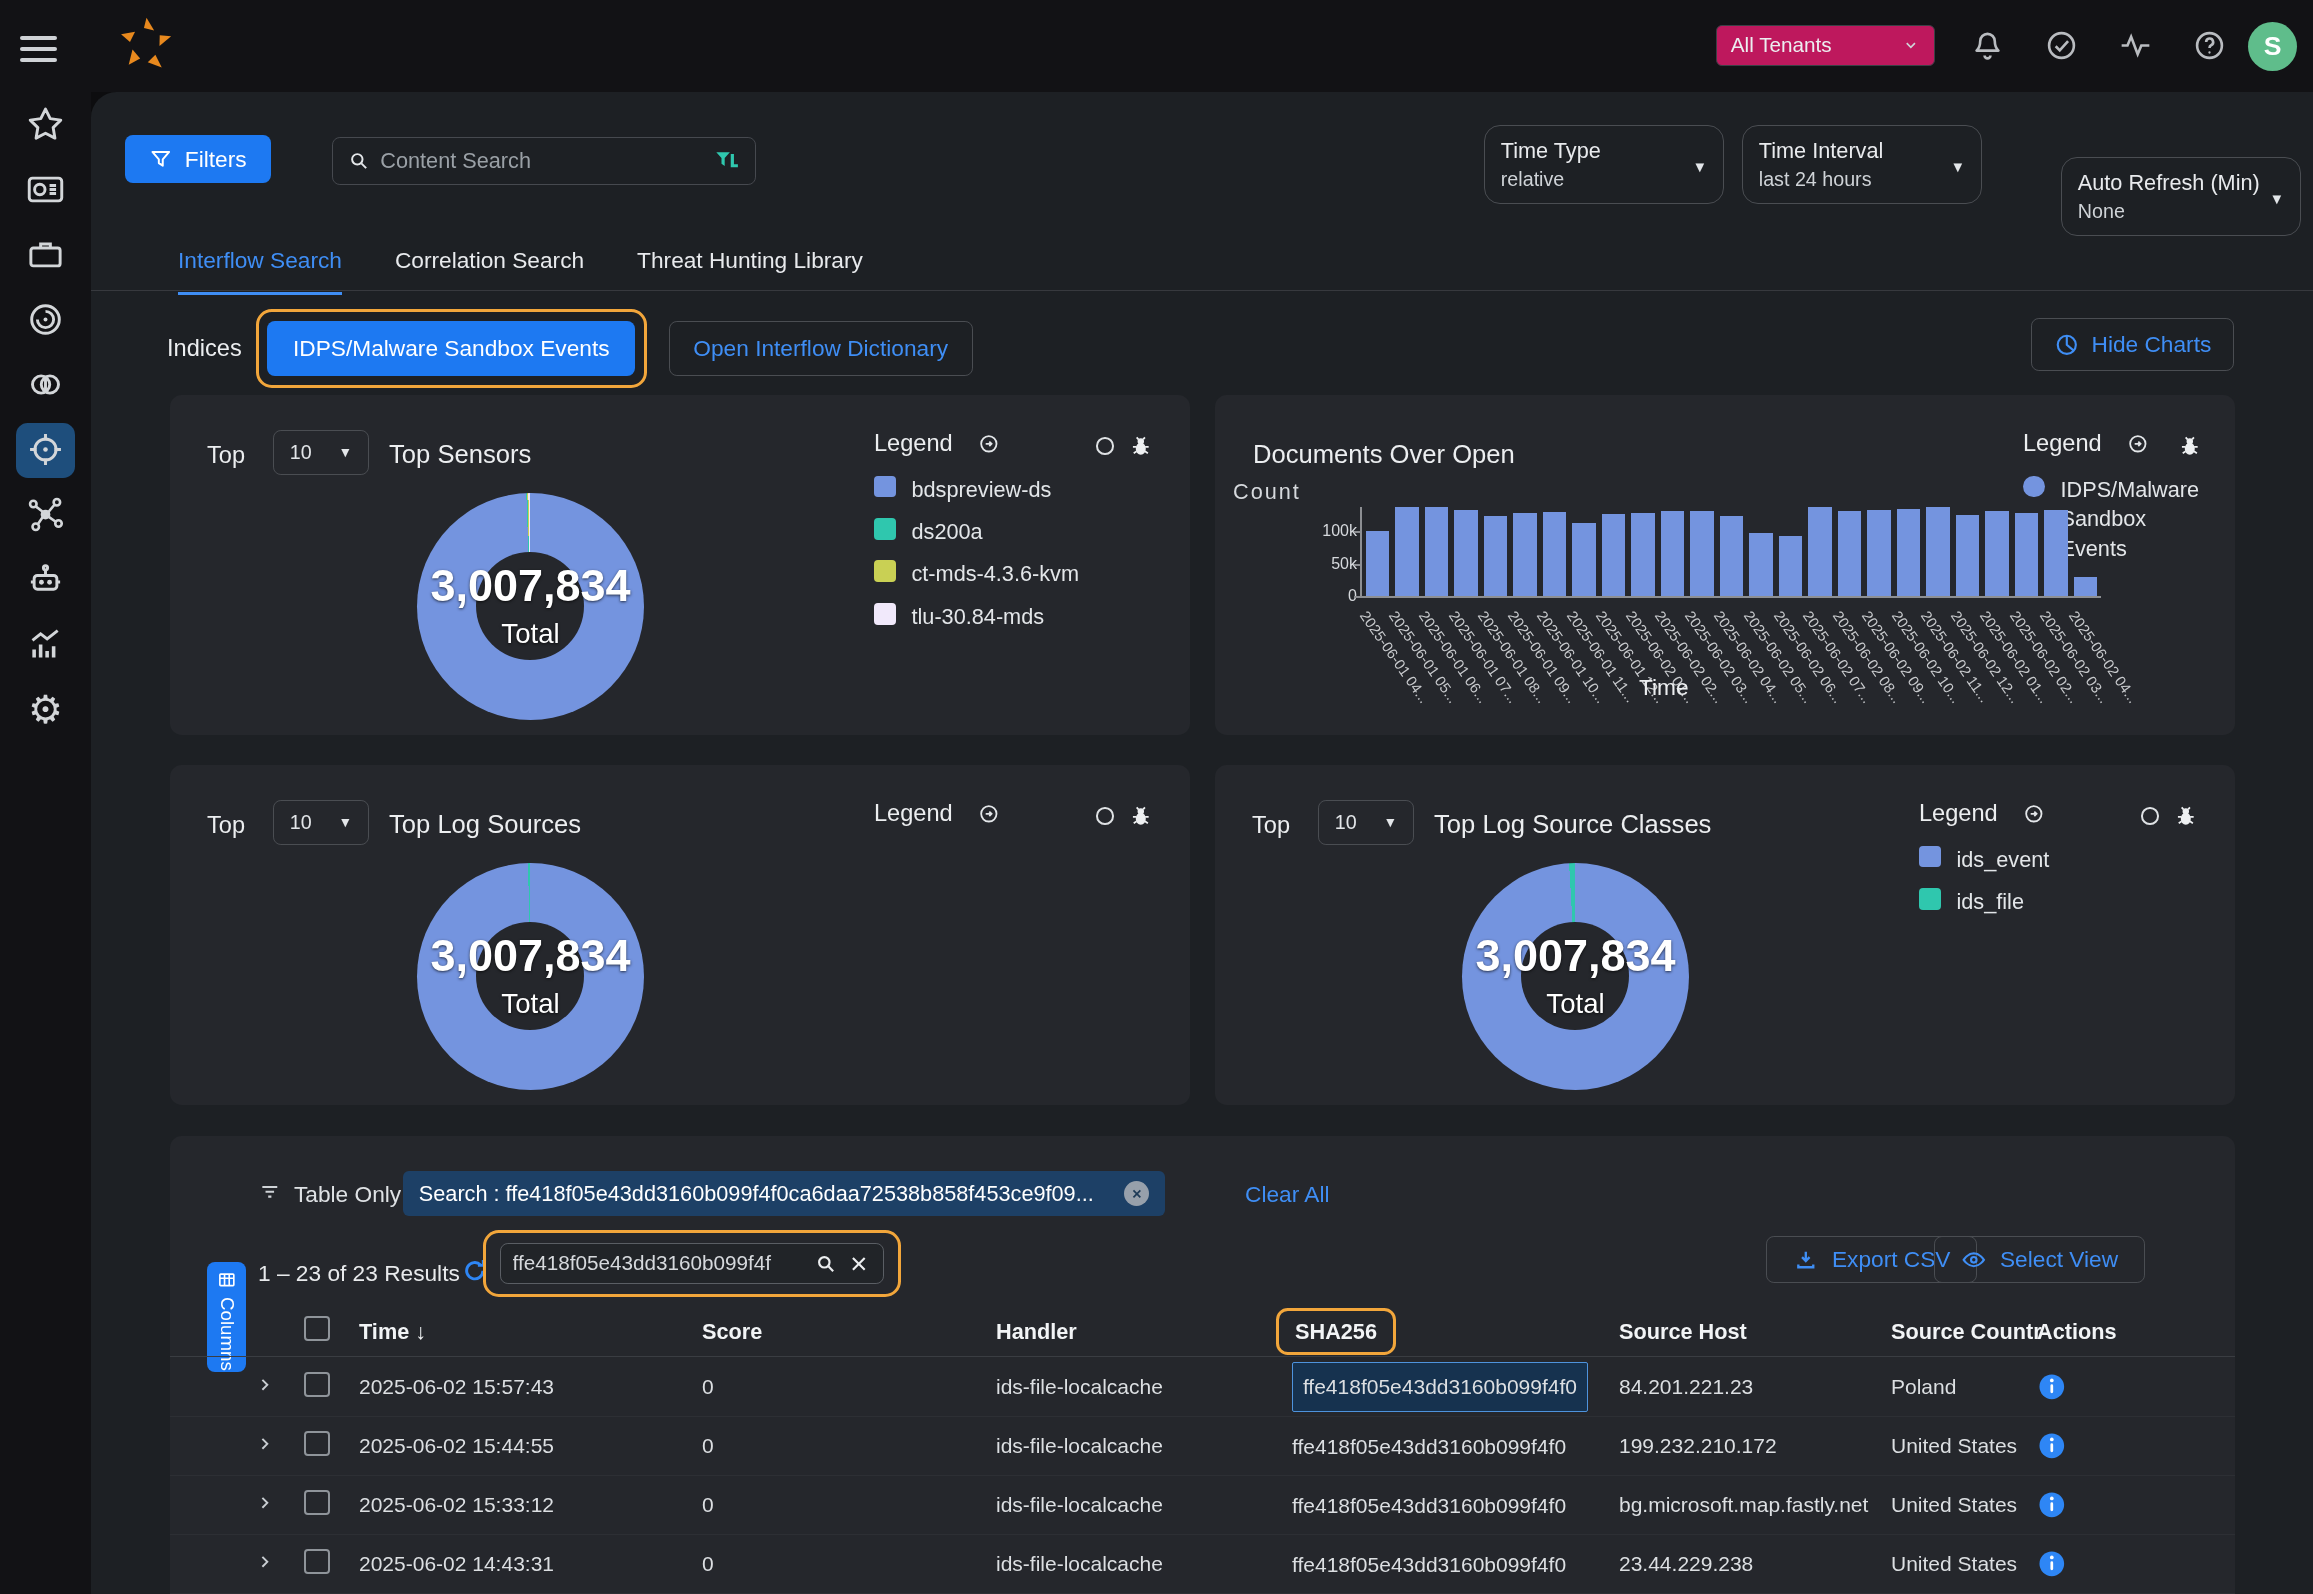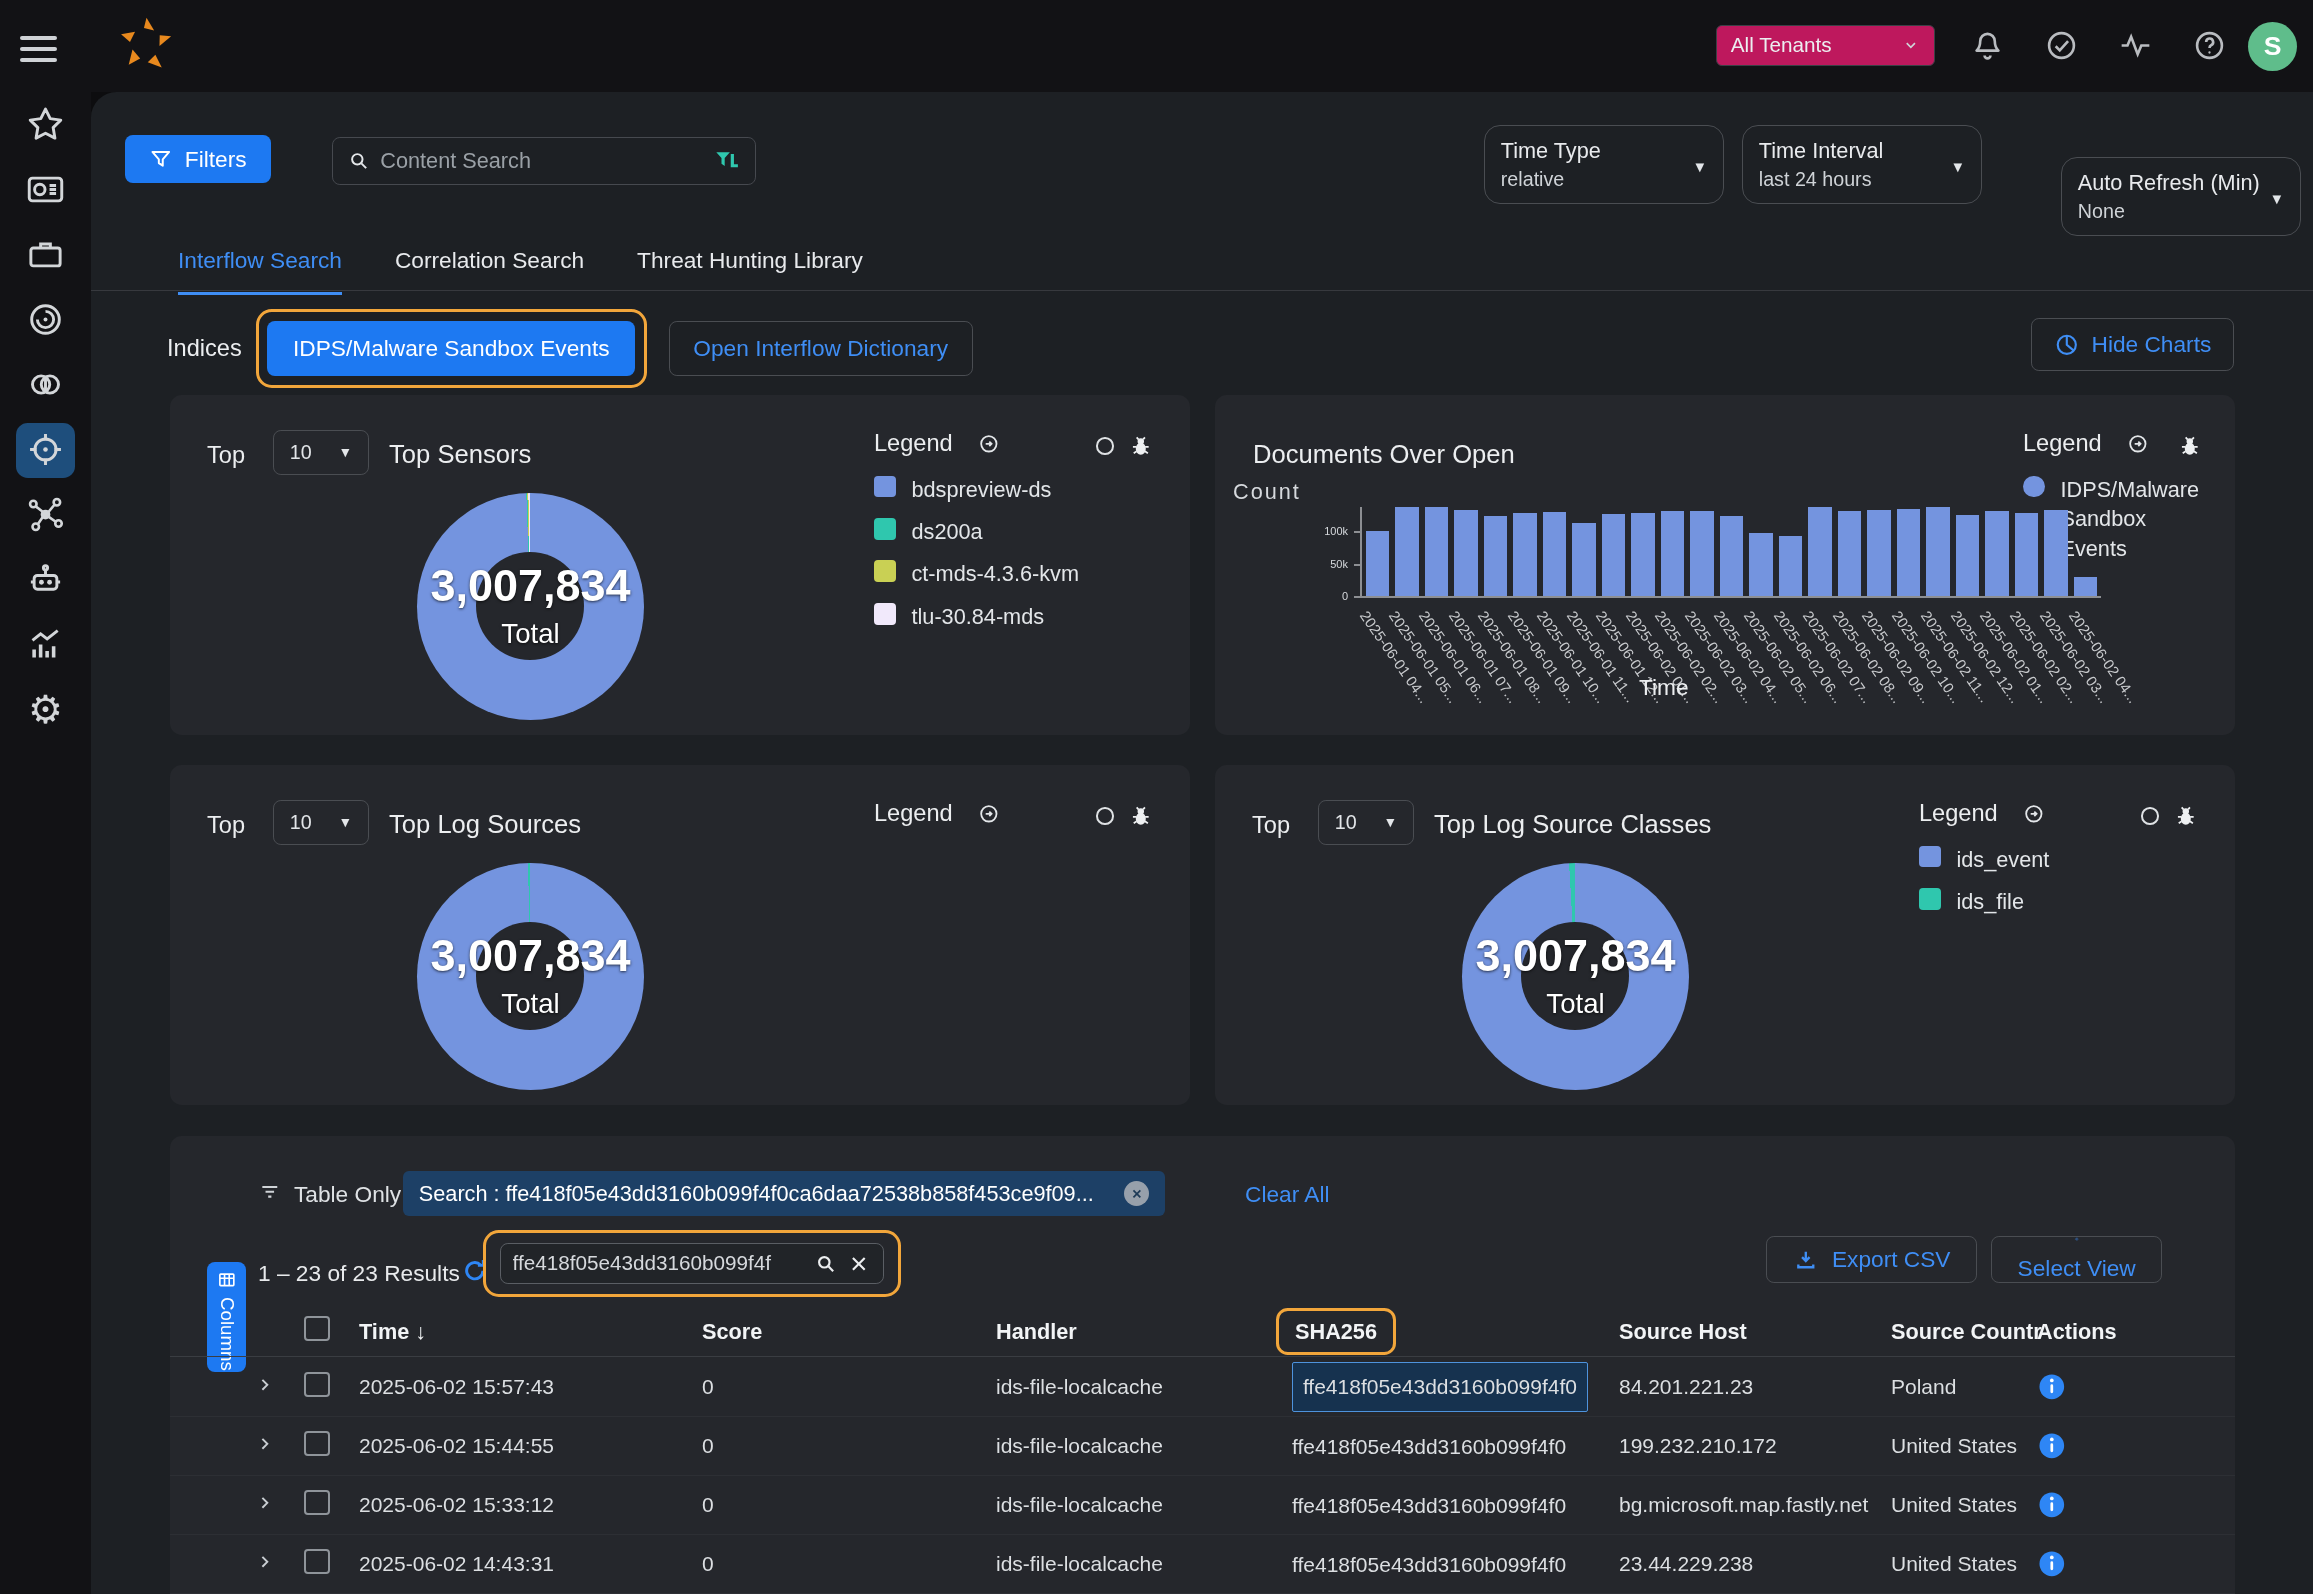--- a/index.html
+++ b/index.html
@@ -92,21 +92,21 @@
   .donut { position:absolute; left:247px; top:98px; width:227px; height:227px; border-radius:50%; }
   .donut .hole { position:absolute; left:59px; top:59px; width:108px; height:108px; border-radius:50%; background:#25272c; }
   .donut .center-text { position:absolute; left:-59px; right:-59px; top:67px; text-align:center; }
   .donut .num { font-size:45px; font-weight:bold; color:#fff; text-shadow:0 1px 3px rgba(0,0,0,.7); }
   .donut .tot { font-size:27.6px; color:#fff; margin-top:5.9px; text-shadow:0 1px 3px rgba(0,0,0,.7); }
 
   
   .bar-plot { position:absolute; left:145px; top:112px; width:741px; height:91px; border-left:2px solid #8d8f93; border-bottom:2px solid #8d8f93; }
   .bars { position:absolute; left:0; bottom:0; width:100%; height:100%; display:flex; align-items:flex-end; gap:5.9px; padding-left:3.9px; }
   .bar { width:23.6px; background:#7494df; flex:none; }
-  .ytick { position:absolute; right:100%; transform:translateY(50%); font-size:11px; color:#d6d9dd; padding-right:14px; white-space:nowrap; }
+  .ytick { position:absolute; right:100%; transform:translateY(50%); font-size:16px; color:#d6d9dd; padding-right:5px; white-space:nowrap; }
   .ytick::after { content:""; position:absolute; right:2px; top:50%; width:5.9px; height:2px; background:#8d8f93; }
   .ylab { position:absolute; left:17.7px; top:110px; font-size:21.7px; color:#d6d9dd; letter-spacing:2px; transform:rotate(-90deg); transform-origin:left top; writing-mode:vertical-rl; }
   .ylab-inner { transform:rotate(180deg); }
   .xlabels { position:absolute; left:145px; top:209px; width:749px; height:118px; }
   .xlabels span { position:absolute; top:3.9px; font-size:14.8px; color:#c8cacd; white-space:nowrap; transform:rotate(55deg); transform-origin:left top; }
   .xlab-title { position:absolute; left:424px; top:279px; font-size:22.7px; color:#eceef0; }
 
   
   .table-panel { position:absolute; left:79px; top:1044px; width:2065px; height:611px; background:#25272c; border-radius:11.8px; }
   .tfilter-icon { position:absolute; left:87px; top:43px; width:25.6px; height:25.6px; color:#cfd3d7; }
@@ -118,21 +118,21 @@
 
   .columns-btn { position:absolute; left:37px; top:126px; width:39px; height:110px; background:#1d79f2; border-radius:7.9px; display:flex; flex-direction:column; align-items:center; padding-top:7.9px; gap:7.9px; cursor:pointer; }
   .columns-btn svg { width:19.7px; height:19.7px; color:#fff; }
   .columns-btn .vtext { writing-mode:vertical-rl; color:#fff; font-size:18.7px; }
   .results-text { position:absolute; left:88px; top:124px; font-size:22.7px; color:#e8eaec; }
   .refresh-btn { position:absolute; left:290px; top:120px; width:29.6px; height:29.6px; color:#2e86f5; cursor:pointer; }
   .anno-search { position:absolute; left:313px; top:94px; padding:9.9px 13.8px; }
   .tsearch { width:384px; height:41px; border:1px solid #5a5e64; border-radius:7.9px; background:#212428; display:flex; align-items:center; padding:0 11.8px; gap:9.9px; }
   .tsearch input { flex:1; min-width:0; background:transparent; border:none; outline:none; color:#d6d9dd; font-size:20.7px; font-family:inherit; }
   .tsearch svg { width:23.6px; height:23.6px; color:#eceef0; flex:none; cursor:pointer; }
-  .btn-export { position:absolute; left:1596px; top:100px; } .btn-selectview { position:absolute; left:1821px; top:100px;flex-direction:column; }
+  .btn-export { position:absolute; left:1596px; top:100px; } .btn-selectview { position:absolute; left:1764px; top:100px; }
   .tbl-btn { height:47px; background:transparent; border:1px solid #4a4d52; border-radius:7.9px; color:#3f8ef5; font-size:22.7px; display:flex; align-items:center; gap:13.8px; padding:0 25.6px; cursor:pointer; font-family:inherit; }
   .tbl-btn svg { width:25.6px; height:25.6px; }
 
   .tgrid { display:grid; grid-template-columns:49px 55px 343px 294px 296px 327px 272px 146px 1fr; align-items:center; padding-left:85px; }
   .thead { position:absolute; left:0; top:171px; width:2065px; height:50px; border-bottom:1px solid #3a3d42; font-weight:bold; font-size:21.7px; color:#f2f4f6; }
   .thead .hcell { white-space:nowrap; overflow:visible; }
   .anno-sha { border:3px solid #f2a63b; border-radius:11.8px; padding:7.9px 15.8px; margin-left:-15.8px; display:inline-block; }
   .trows { position:absolute; left:0; top:222px; width:2065px; }
   .trow { height:59px; font-size:21px; color:#dcdfe2; border-bottom:1px solid rgba(255,255,255,0.04); }
   .exp { color:#c9cdd2; cursor:pointer; } .exp svg { width:19.7px; height:19.7px; }

